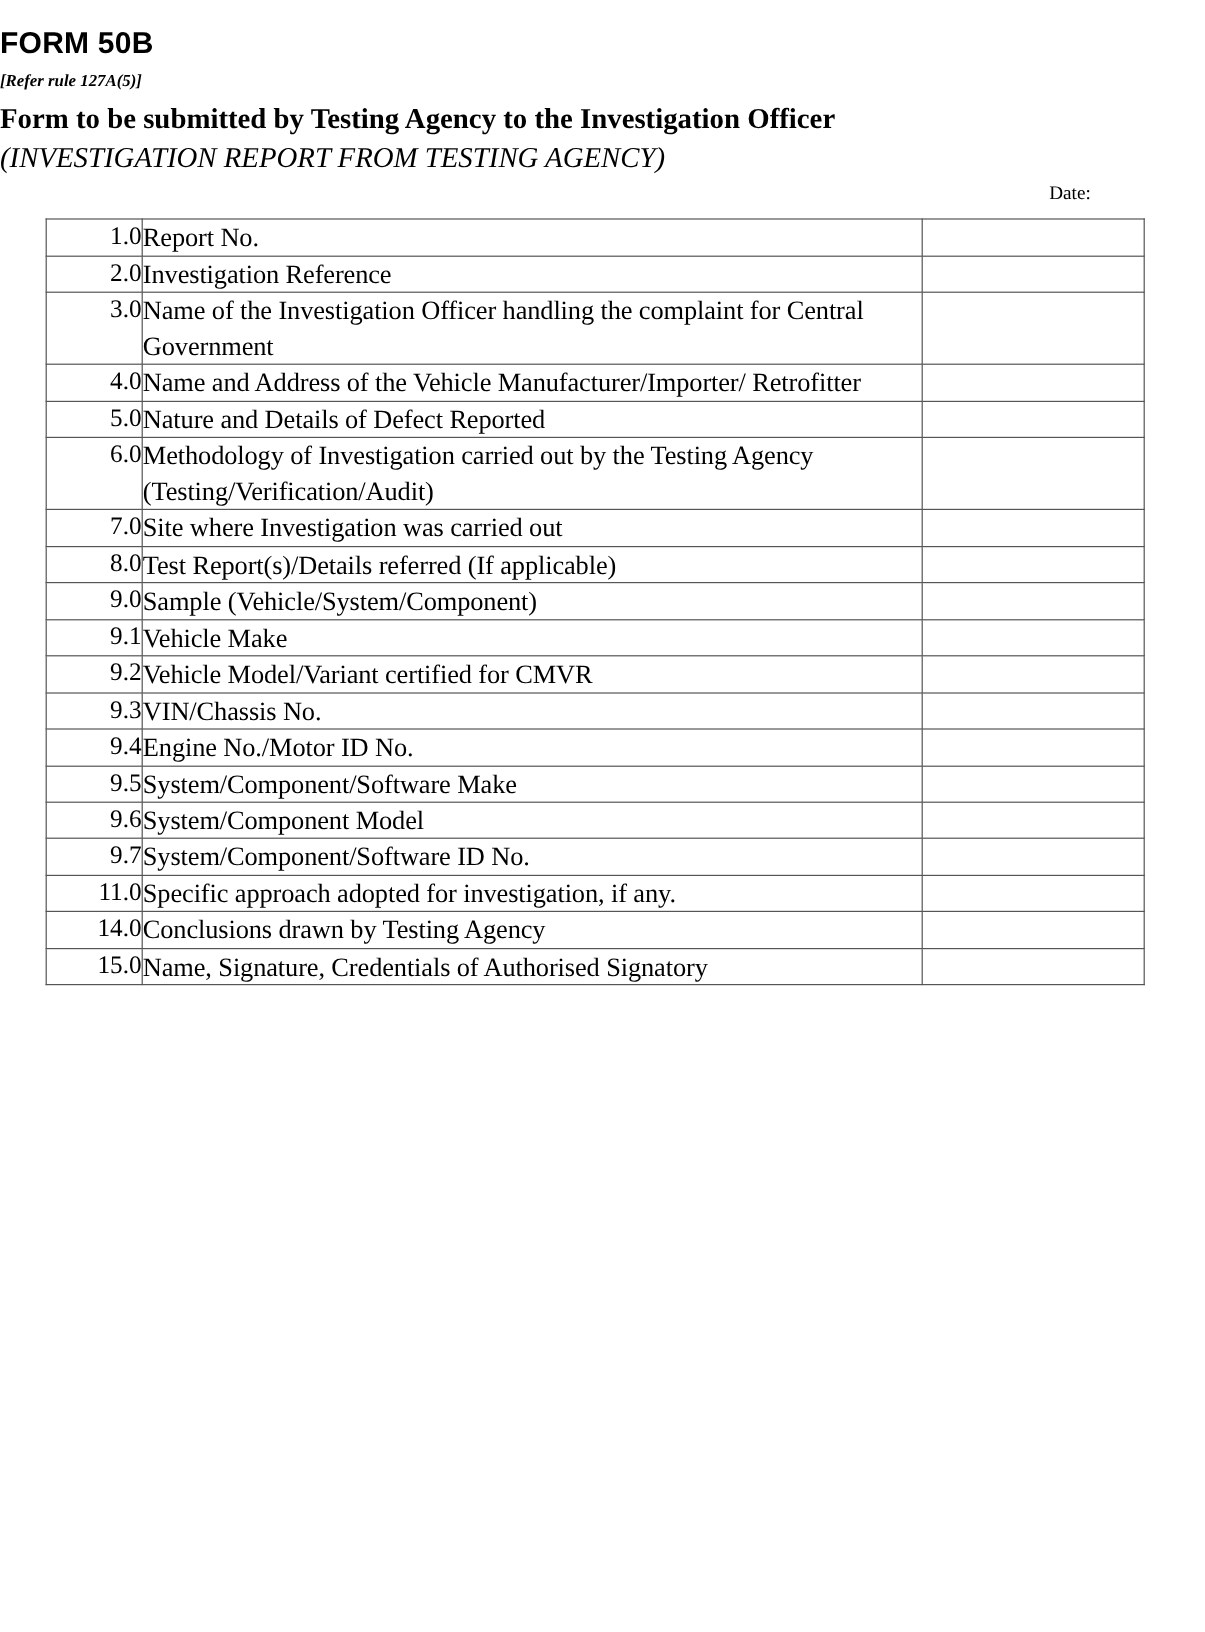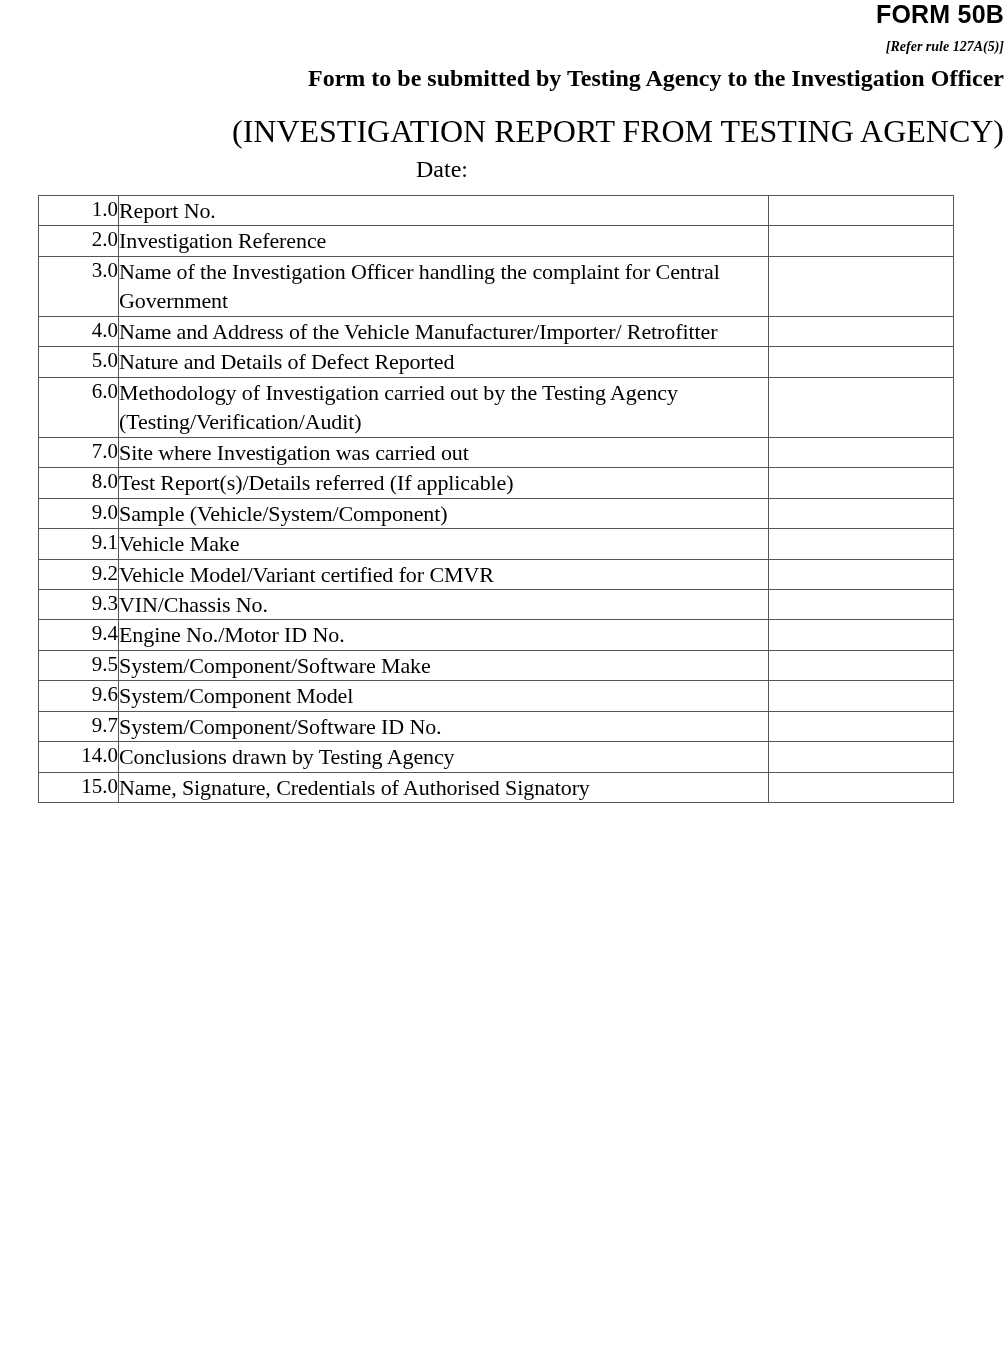--- a/index.html
+++ b/index.html
@@ -18,21 +18,22 @@
     position: relative;
     width: 1004px;
     height: 1360px;
     box-sizing: border-box;
     padding: 0;
     overflow: hidden;
   }
 
   
   .header {
-    text-align: right;
+    text-align: left;
+    padding-top: 22px;
   }
   .form-title {
     font-family: "Liberation Sans", "DejaVu Sans", sans-serif;
     font-weight: bold;
     font-size: 25px;
     letter-spacing: 0.2px;
     line-height: 1.18;
     margin: 0;
   }
   .rule-ref {
@@ -46,32 +47,33 @@
   .subtitle-bold {
     font-family: "Liberation Serif", "DejaVu Serif", serif;
     font-weight: bold;
     font-size: 24px;
     line-height: 1.2;
     margin: 9px 0 0 0;
   }
   .subtitle-plain {
     font-family: "Liberation Serif", "DejaVu Serif", serif;
     font-weight: normal;
-    font-size: 32px;
+    font-size: 24px;
     line-height: 1.2;
-    margin: 19px 0 0 0;
+    margin: 3px 0 0 0;
+    font-style: italic;
   }
 
   
   .date-line {
     margin: 6px 0 0 0;
-    padding-right: 120px;
-    text-align: center;
-    font-family: "Liberation Serif", "DejaVu Serif", serif;
-    font-size: 24px;
+    padding-right: 95px;
+    text-align: right;
+    font-family: "Liberation Serif", "DejaVu Serif", serif;
+    font-size: 16px;
     line-height: 1.1;
   }
 
   
   .table-wrap {
     margin: 12px 0 0 38px;
     width: 915px;
   }
   table.form-table {
     border-collapse: collapse;
@@ -200,20 +202,25 @@
             <td class="num">9.6</td>
             <td class="desc">System/Component Model</td>
             <td class="entry"></td>
           </tr>
           <tr>
             <td class="num">9.7</td>
             <td class="desc">System/Component/Software ID No.</td>
             <td class="entry"></td>
           </tr>
           <tr>
+            <td class="num">11.0</td>
+            <td class="desc">Specific approach adopted for investigation, if any.</td>
+            <td class="entry"></td>
+          </tr>
+          <tr>
             <td class="num">14.0</td>
             <td class="desc">Conclusions drawn by Testing Agency</td>
             <td class="entry"></td>
           </tr>
           <tr>
             <td class="num">15.0</td>
             <td class="desc">Name, Signature, Credentials of Authorised Signatory</td>
             <td class="entry"></td>
           </tr>
         </tbody>

